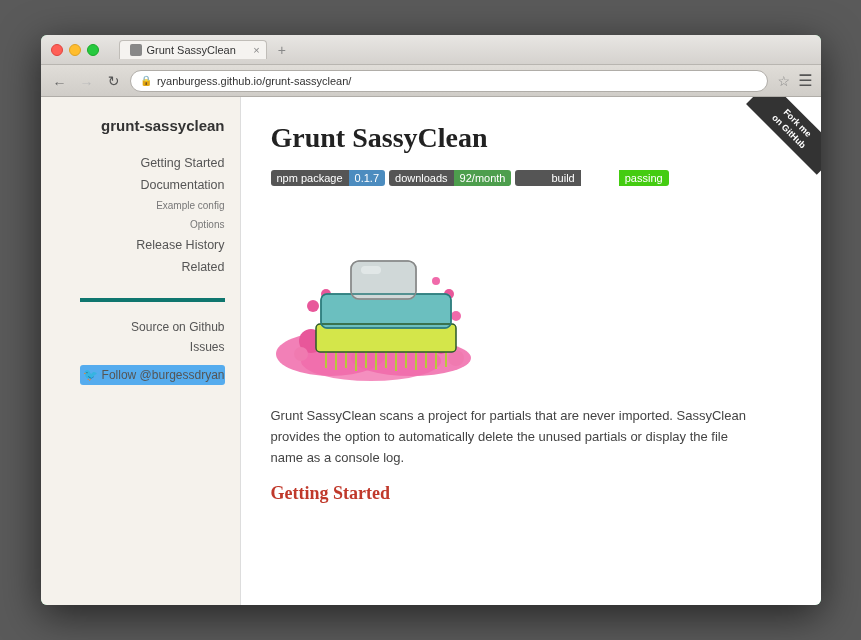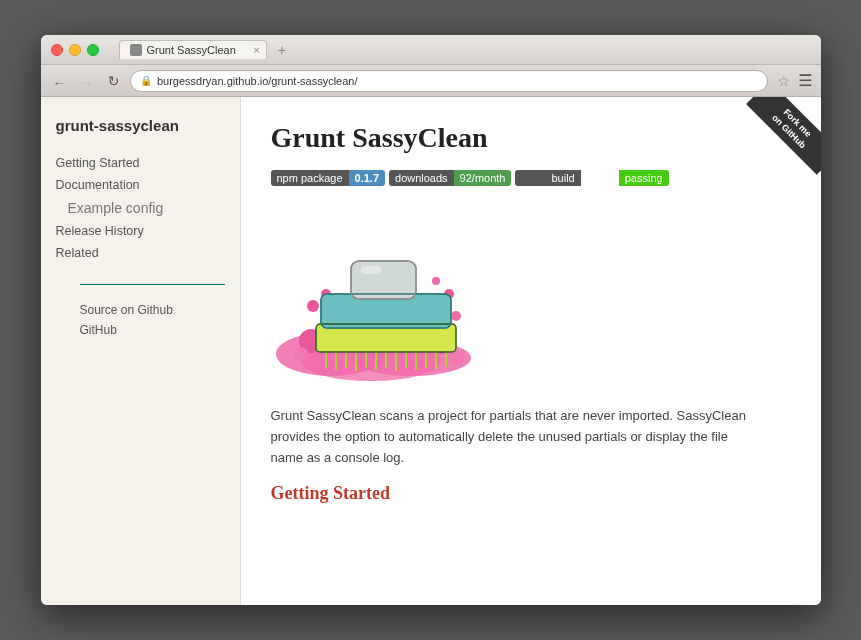--- a/index.html
+++ b/index.html
@@ -173,20 +173,21 @@
     }
 
     
     .sidebar {
       width: 200px;
       background: #f5f2ec;
       border-right: 1px solid #ddd;
       padding: 20px 15px;
       flex-shrink: 0;
       overflow-y: auto;
+      text-align: right;
     }
 
     .sidebar-title {
       font-size: 15px;
       font-weight: bold;
       color: #333;
       margin-bottom: 18px;
     }
 
     .sidebar-nav {
@@ -200,28 +201,28 @@
     .sidebar-nav a {
       display: block;
       padding: 4px 0;
       font-size: 12.5px;
       color: #555;
       text-decoration: none;
     }
 
     .sidebar-nav .sub-item a {
       padding-left: 12px;
-      font-size: 14px;
+      font-size: 10px;
       color: #777;
     }
 
     .sidebar-section {
       margin-top: 20px;
       padding-top: 15px;
-      border-top: 1px solid #0f766e;
+      border-top: 4px solid #0f766e;
       margin-left: 24px;
     }
 
     .sidebar-section a {
       display: block;
       padding: 3px 0;
       font-size: 12px;
       color: #555;
       text-decoration: none;
     }
@@ -306,21 +307,21 @@
       color: white;
       padding: 2px 6px;
     }
 
     .badge-value {
       padding: 2px 6px;
       color: white;
     }
 
     .badge-blue .badge-label { background: #555; }
-    .badge-blue .badge-value { background: #4c8cbf; font-weight: bold; }
+    .badge-blue .badge-value { background: #4c8cbf; }
 
     .badge-green .badge-label { background: #555; }
     .badge-green .badge-value { background: #4d9e4d; }
 
     .badge-brightgreen .badge-label { background: #555; padding-left: 36px; }
     .badge-brightgreen .badge-value { background: #4cc84c; margin-left: 38px; }
 
     .scrub-image {
       margin: 15px 0 20px 0;
       display: flex;
@@ -368,50 +369,57 @@
       <div class="tab-new">+</div>
     </div>
   </div>
 
   <div class="nav-bar">
     <button class="nav-btn">←</button>
     <button class="nav-btn disabled">→</button>
     <button class="nav-btn reload-btn">↻</button>
     <div class="address-bar">
       <span class="lock-icon">🔒</span>
-      <span>burgessdryan.github.io/grunt-sassyclean/</span>
+      <span>ryanburgess.github.io/grunt-sassyclean/</span>
     </div>
     <span class="bookmark-btn">☆</span>
     <span class="menu-btn">☰</span>
   </div>
 
   <div class="content-area">
 
     <div class="sidebar">
       <div class="sidebar-title">grunt-sassyclean</div>
       <ul class="sidebar-nav">
         <li>
           <a href="#">Getting Started</a>
         </li>
         <li>
           <a href="#">Documentation</a>
         </li>
         <li class="sub-item">
           <a href="#">Example config</a>
         </li>
+        <li class="sub-item">
+          <a href="#">Options</a>
+        </li>
         <li>
           <a href="#">Release History</a>
         </li>
         <li>
           <a href="#">Related</a>
         </li>
       </ul>
       <div class="sidebar-section">
         <a href="#">Source on Github</a>
-        <a href="#">GitHub</a>
+        <a href="#">Issues</a>
+        <a class="twitter-btn" href="#">
+          <span class="t-icon">🐦</span>
+          <span>Follow @burgessdryan</span>
+        </a>
       </div>
     </div>
 
     <div class="main-content">
 
       <div class="fork-ribbon">
         <div class="fork-ribbon-inner">Fork me<br>on GitHub</div>
       </div>
 
       <h1 class="page-title">Grunt SassyClean</h1>

